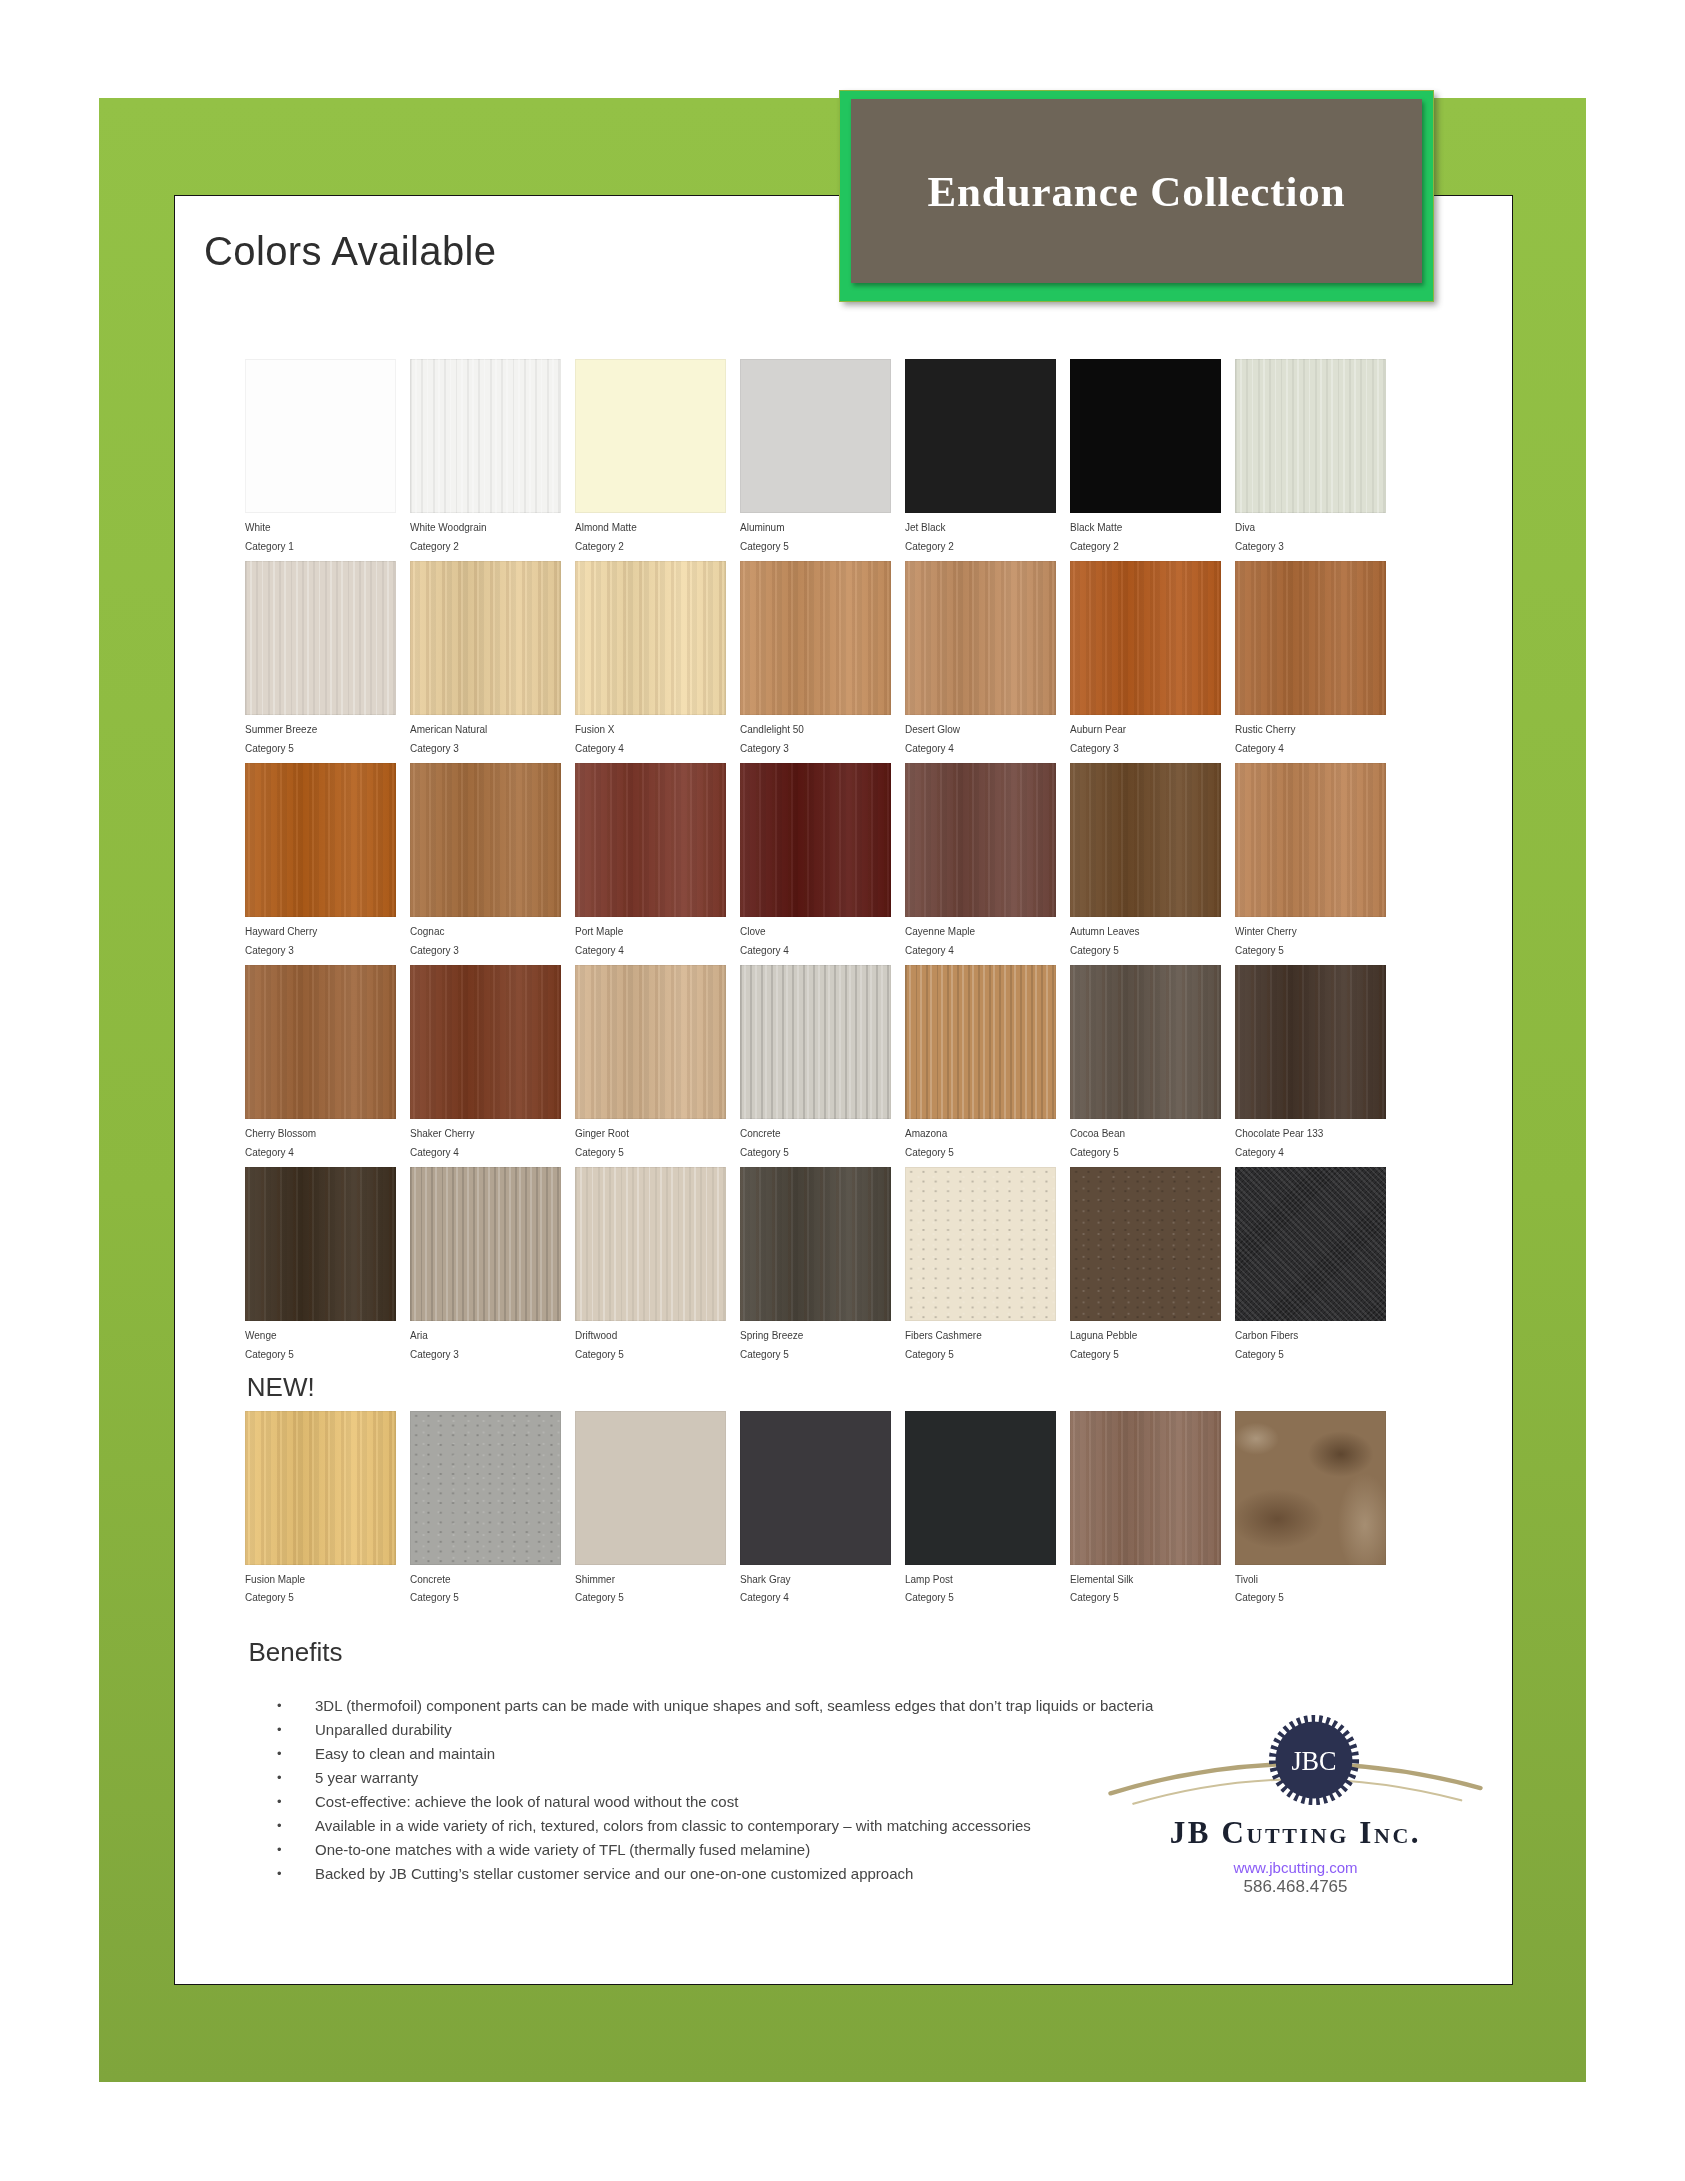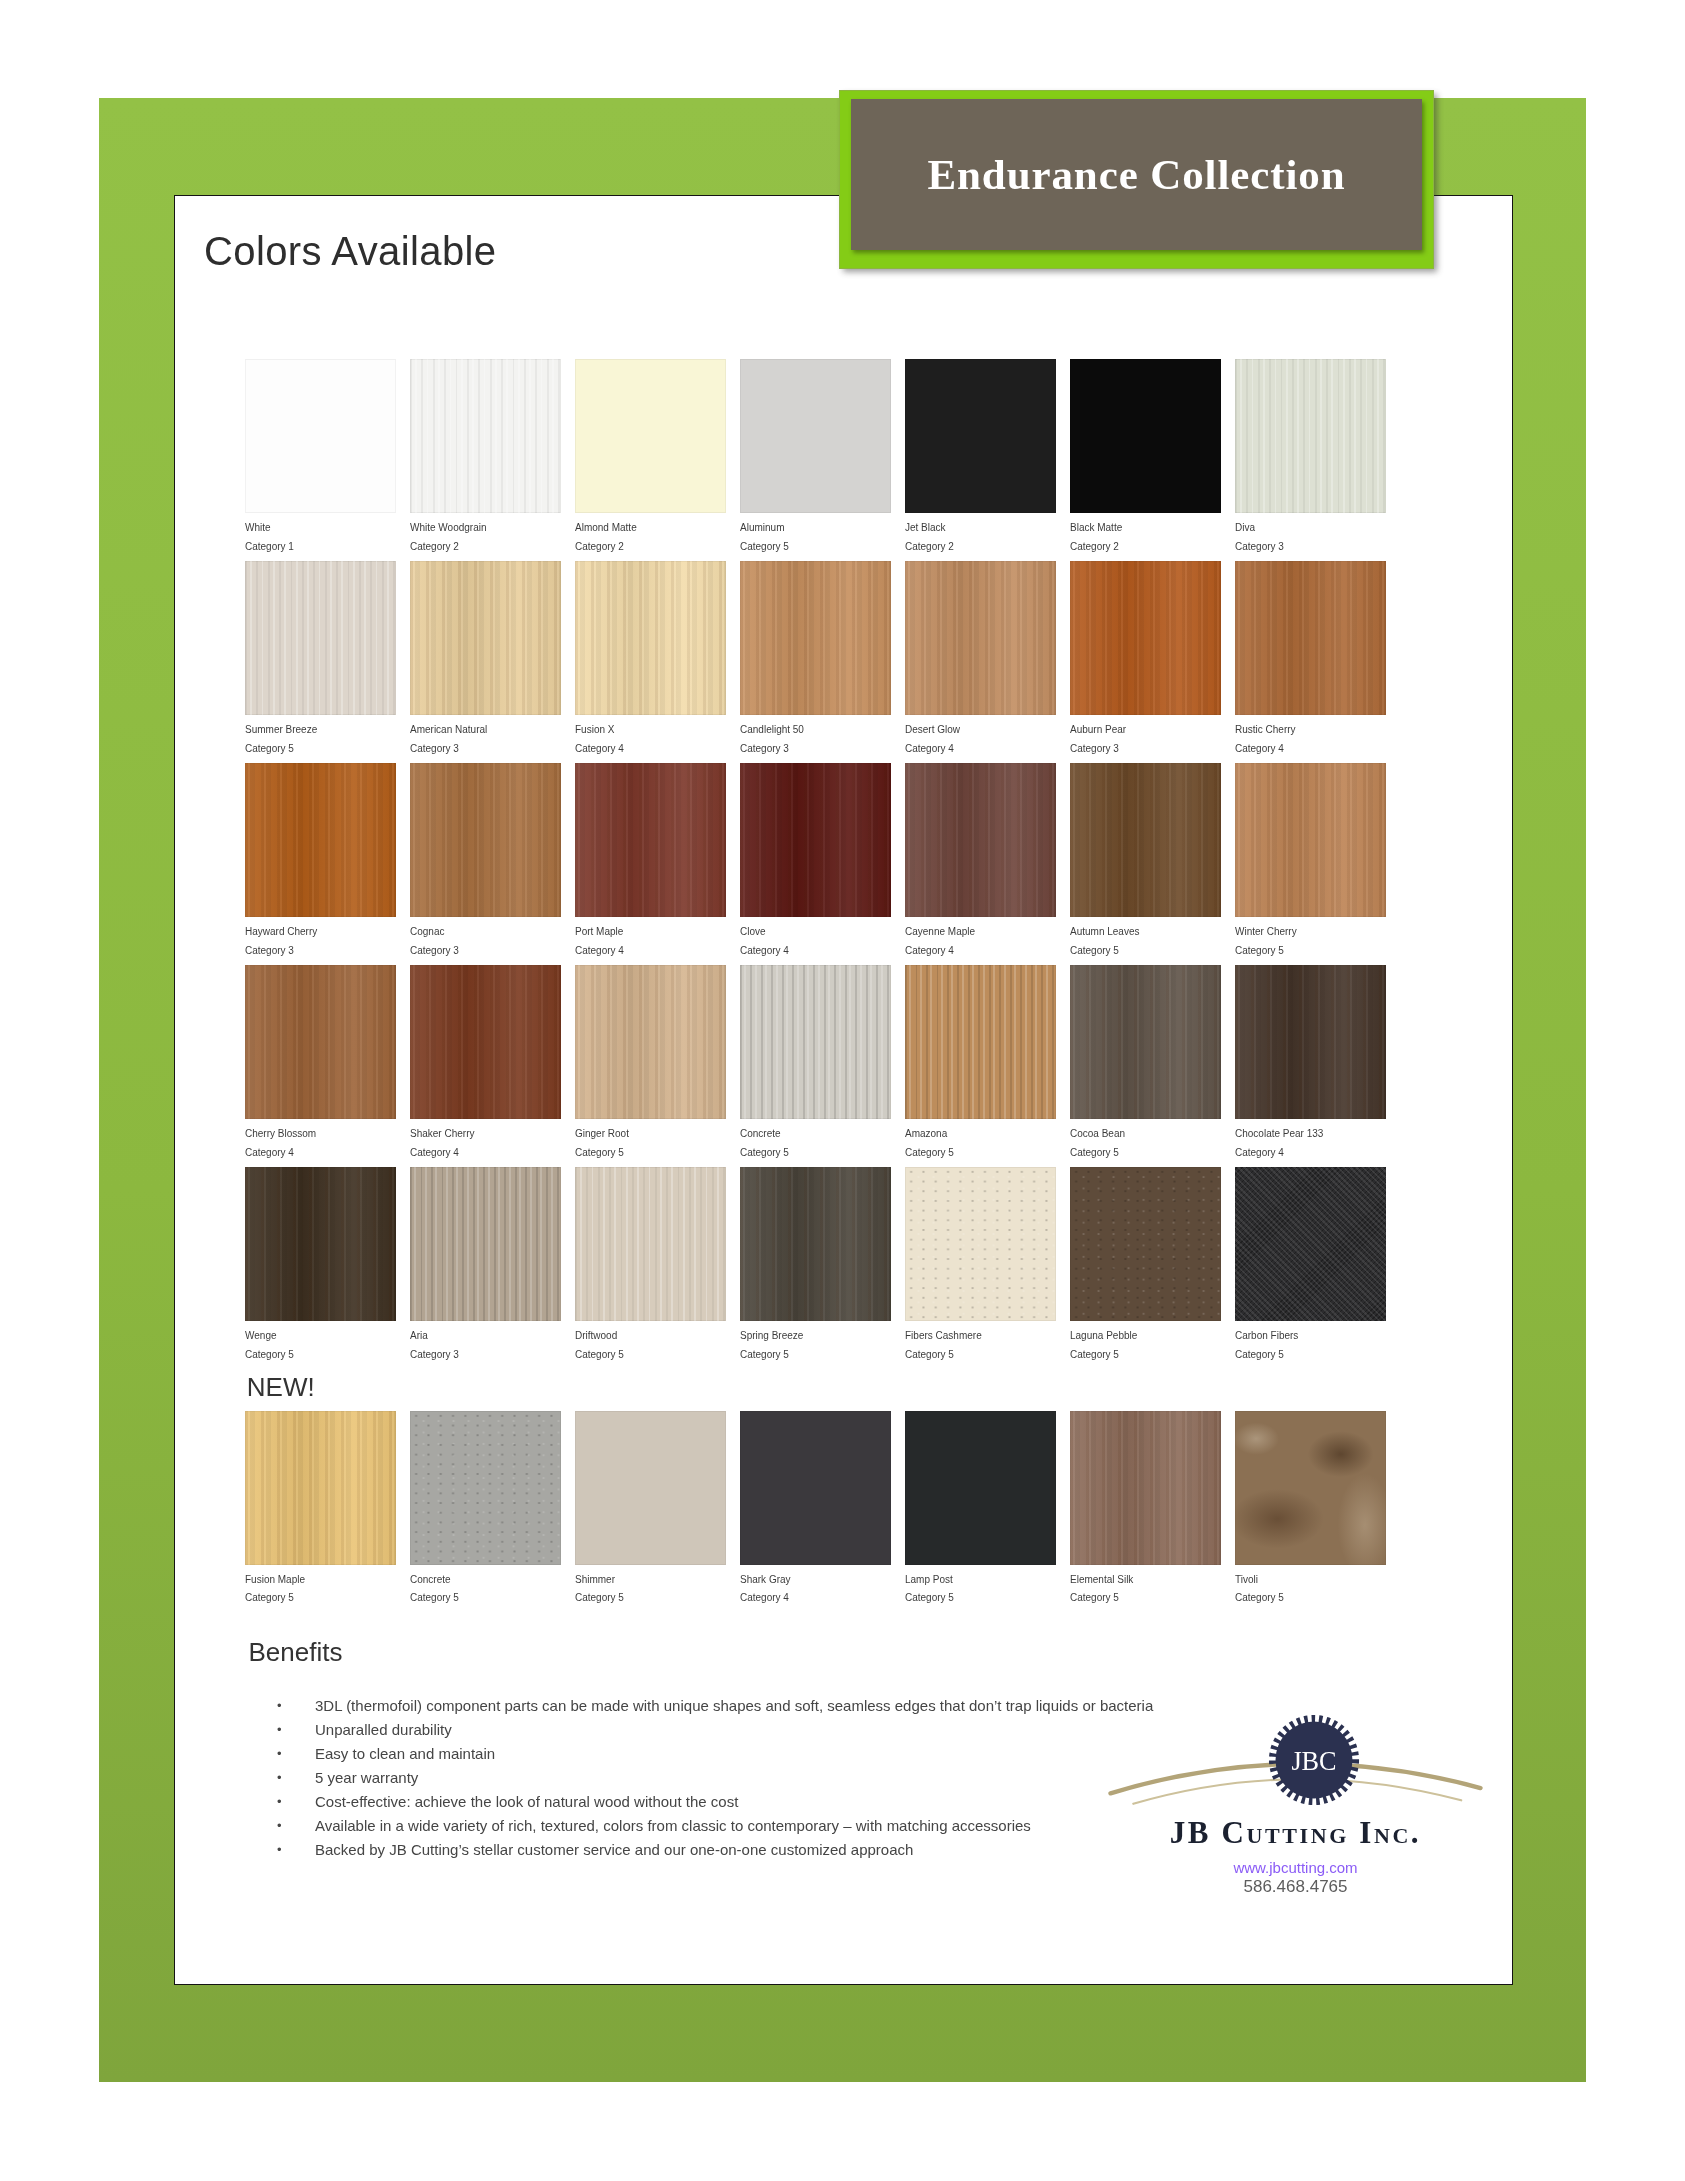--- a/index.html
+++ b/index.html
@@ -12,22 +12,22 @@
   .frame{
     position:absolute;left:99px;top:98px;width:1487px;height:1984px;
     background:linear-gradient(180deg,#93c146 0%,#8cb83f 55%,#7fa53c 100%);
   }
   .sheet{
     position:absolute;left:174px;top:195px;width:1339px;height:1790px;
     background:#ffffff;border:1.8px solid #141414;box-sizing:border-box;z-index:2;
   }
   
   .banner{
-    position:absolute;left:839px;top:90px;width:595px;height:179px;
-    background:#84cc16;border:1.8px solid #8cb63f;box-sizing:border-box;
+    position:absolute;left:839px;top:90px;width:595px;height:212px;
+    background:#22c55e;border:1.8px solid #8cb63f;box-sizing:border-box;
     box-shadow:3.5px 4.4px 6.1px rgba(45,45,45,.45);z-index:5;
   }
   .banner-inner{
     position:absolute;left:11.4px;top:8px;right:11.4px;bottom:17.6px;
     background:#6e6558;box-shadow:1.8px 2.6px 4.4px rgba(0,0,0,.35);
     display:flex;align-items:center;justify-content:center;
     color:#ffffff;font-family:"Liberation Serif","DejaVu Serif",serif;
     font-weight:bold;font-size:43px;letter-spacing:0.9px;white-space:nowrap;
   }
   
@@ -418,20 +418,21 @@
       </div>
 
     <div class="benefits-heading">Benefits</div>
     <ul class="benefits" id="benefits-list">
         <li>3DL (thermofoil) component parts can be made with unique shapes and soft, seamless edges that don’t trap liquids or bacteria</li>
         <li>Unparalled durability</li>
         <li>Easy to clean and maintain</li>
         <li>5 year warranty</li>
         <li>Cost-effective: achieve the look of natural wood without the cost</li>
         <li>Available in a wide variety of rich, textured, colors from classic to contemporary – with matching accessories</li>
+        <li>One-to-one matches with a wide variety of TFL (thermally fused melamine)</li>
         <li>Backed by JB Cutting’s stellar customer service and our one-on-one customized approach</li>
       </ul>
   </div>
 
   <div class="logo">
     <svg class="swoosh" width="377" height="74" viewBox="0 0 430 84">
       <path d="M4,64 Q215,0 426,58" fill="none" stroke="#b3a478" stroke-width="5" stroke-linecap="round"></path>
       <path d="M30,76 Q215,22 404,72" fill="none" stroke="#cdc19b" stroke-width="2.5" stroke-linecap="round"></path>
     </svg>
     <svg class="blade" width="98" height="98" viewBox="0 0 112 112">

